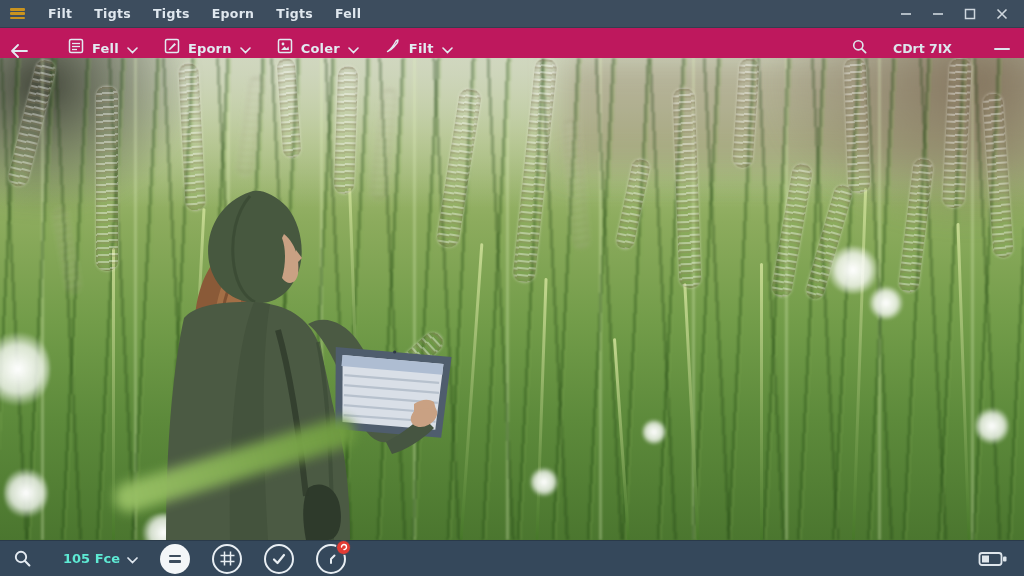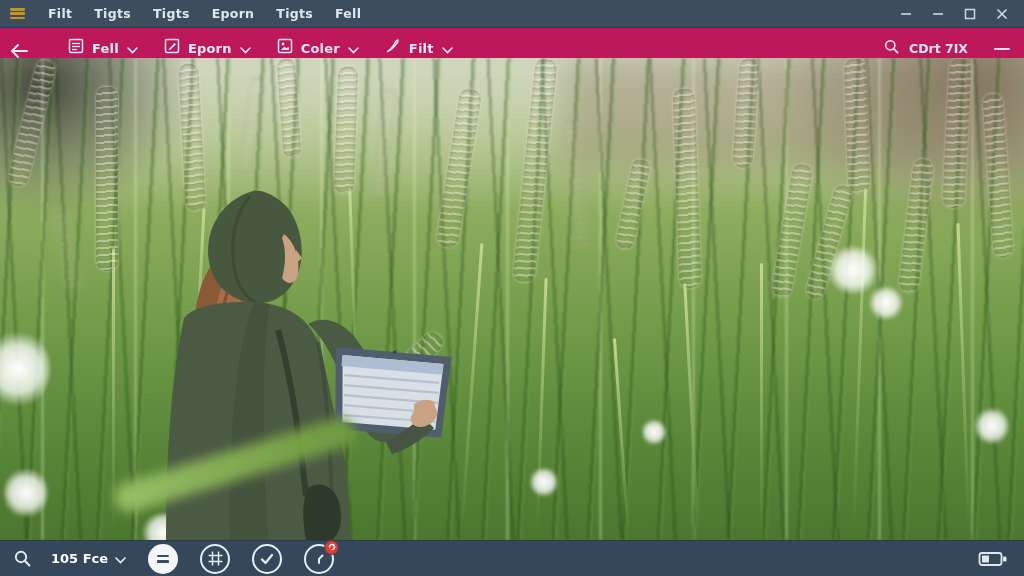--- a/index.html
+++ b/index.html
@@ -17,21 +17,21 @@
   .win-controls { margin-left:auto; display:flex; align-items:center; gap:8px; padding-right:10px; }
   .win-btn { width:24px; height:20px; display:flex; align-items:center; justify-content:center; }
   .win-btn svg { display:block; }
 
   
   .toolbar { height:30px; background:#be185d; display:flex; align-items:flex-end; flex:0 0 30px; color:#e3eaf1; }
   .back-btn { margin:0 14px 0 10px; display:flex; align-items:center; }
   .tb-group { display:flex; align-items:center; gap:8px; margin-left:26px; cursor:pointer; }
   .tb-group:first-of-type { margin-left:22px; }
   .tb-label { font-size:13px; font-weight:600; letter-spacing:.2px; }
-  .tb-right { margin-left:auto; display:flex; align-items:center; gap:10px; padding-right:14px; }
+  .tb-right { margin-left:auto; display:flex; align-items:center; gap:26px; padding-right:14px; }
   .tb-zoom-label { font-size:12.5px; font-weight:600; color:#dde5ec; }
   .tb-dash { width:16px; height:2px; background:#dde5ec; border-radius:1px; margin-left:16px; }
 
   
   .canvas { position:relative; flex:1 1 auto; height:482px; overflow:hidden;
             background:linear-gradient(180deg,#c5d0a4 0%,#aabf7b 16%,#8cab5d 34%,#729c49 55%,#5d8a3b 75%,#4b762f 100%); }
   .layer { position:absolute; inset:0; }
   .haze-top { height:150px; inset:auto; top:0; left:0; right:0;
               background:linear-gradient(180deg,rgba(210,216,196,.85),rgba(210,216,196,0)); }
   .stems { background-image:
@@ -58,21 +58,21 @@
       background:linear-gradient(90deg,#9cc468,#6f9c3f); transform:rotate(-17deg); filter:blur(6px); opacity:.95; }
   .woman-svg { position:absolute; left:158px; top:132px; width:310px; height:350px; }
 
   
   .statusbar { height:36px; background:#35485b; flex:0 0 36px; display:flex; align-items:center;
                border-top:1px solid #2a3a4a; }
   .sb-search-icon { margin:0 12px 0 14px; display:flex; }
   .sb-searchbox { width:295px; height:24px; background:#41556a; border:1px solid #4d6176; border-radius:4px;
                   display:flex; align-items:center; justify-content:center; gap:8px; color:#e6edf4; cursor:text; }
   .sb-searchbox .q { font-size:13px; font-weight:600; letter-spacing:.3px; }
-  .sb-scale { display:flex; align-items:center; gap:7px; margin-left:8px; color:#ffffff; cursor:pointer; }
+  .sb-scale { display:flex; align-items:center; gap:7px; margin-left:20px; color:#5eead4; cursor:pointer; }
   .sb-scale-label { font-size:13px; font-weight:600; }
   .sb-circles { display:flex; align-items:center; gap:22px; margin-left:22px; }
   .circle-btn { width:30px; height:30px; border-radius:50%; display:flex; align-items:center; justify-content:center; position:relative; cursor:pointer; }
   .circle-filled { background:#f3f6f8; }
   .circle-outline { border:2px solid #e8eef3; }
   .eq-lines { display:flex; flex-direction:column; gap:3px; }
   .eq-lines span { width:12px; height:2.5px; background:#3c4c5d; border-radius:1px; }
   .badge { position:absolute; top:-6px; right:-7px; width:15px; height:15px; border-radius:50%;
            background:#e33b34; border:1.5px solid #35485b; display:flex; align-items:center; justify-content:center; }
   .sb-battery { margin-left:auto; margin-right:16px; display:flex; align-items:center; }

